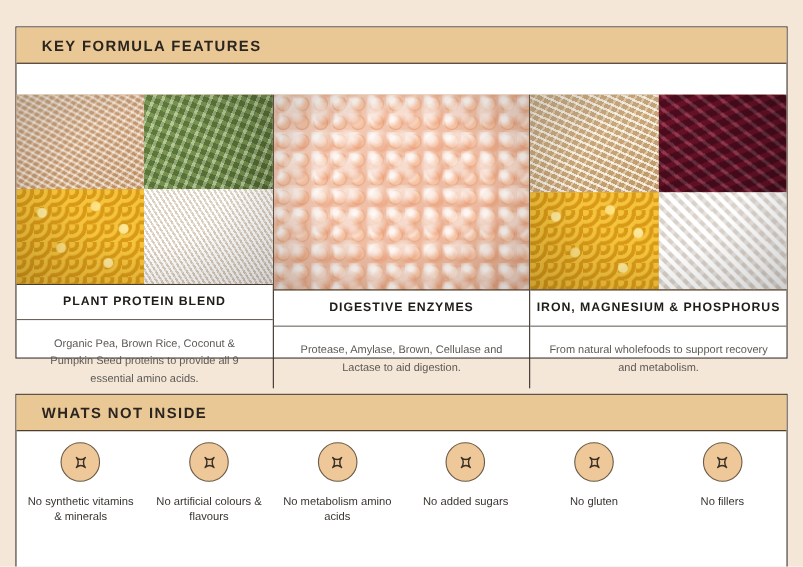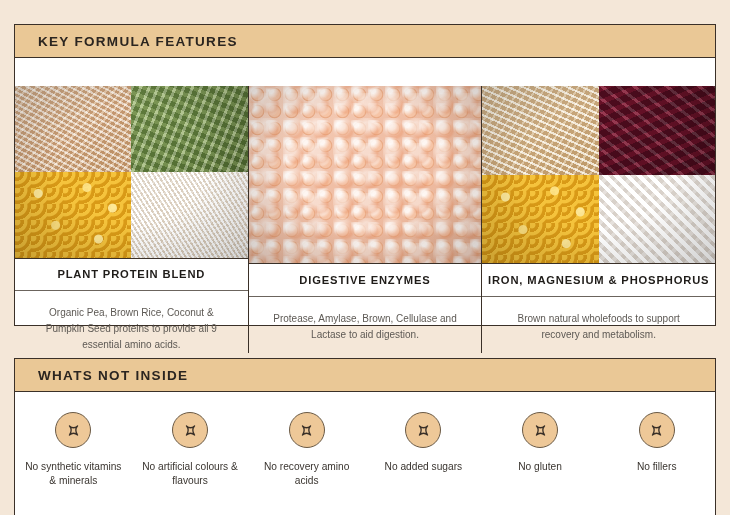--- a/index.html
+++ b/index.html
@@ -201,21 +201,21 @@
   #exclusions-panel {
     left: 14px;
     top: 358px;
     width: 702px;
     height: 188px;
   }
   .exclusions-body {
     display: flex;
     height: 110px;
     align-items: flex-start;
-    padding-top: 20px;
+    padding-top: 10px;
     box-sizing: border-box;
   }
   .exclusion-item {
     flex: 1 1 0;
     display: flex;
     flex-direction: column;
     align-items: center;
     min-width: 0;
   }
   .excl-circle {
@@ -286,21 +286,21 @@
           <div class="quad q-tl art-oats"></div>
           <div class="quad q-tr art-dulse"></div>
           <div class="quad q-bl art-peas"></div>
           <div class="quad q-br art-salt"></div>
           <div class="photo-shade"></div>
         </div>
         <div class="feature-title-cell">
           <span class="t">IRON, MAGNESIUM &amp; PHOSPHORUS</span>
         </div>
         <div class="feature-desc-cell">
-          <span class="d">Brown natural wholefoods to support recovery and metabolism.</span>
+          <span class="d">From natural wholefoods to support recovery and metabolism.</span>
         </div>
       </div>
 
     </div>
   </section>
 
   <section class="panel" id="exclusions-panel">
 
     <div class="panel-header">
       <span class="title">WHATS NOT INSIDE</span>
@@ -325,21 +325,21 @@
         </div>
         <div class="excl-label">No artificial colours &amp; flavours</div>
       </div>
 
       <div class="exclusion-item">
         <div class="excl-circle">
           <svg width="17" height="17" viewBox="0 0 20 20" aria-hidden="true">
             <path d="M5.2 4.6 Q10 9 14.8 4.6 Q10.6 9.3 14.8 15.4 Q10 11 5.2 15.4 Q9.4 9.3 5.2 4.6 Z" fill="none" stroke="#3a3028" stroke-width="1.5" stroke-linejoin="round"></path>
           </svg>
         </div>
-        <div class="excl-label">No recovery amino acids</div>
+        <div class="excl-label">No metabolism amino acids</div>
       </div>
 
       <div class="exclusion-item">
         <div class="excl-circle">
           <svg width="17" height="17" viewBox="0 0 20 20" aria-hidden="true">
             <path d="M5.2 4.6 Q10 9 14.8 4.6 Q10.6 9.3 14.8 15.4 Q10 11 5.2 15.4 Q9.4 9.3 5.2 4.6 Z" fill="none" stroke="#3a3028" stroke-width="1.5" stroke-linejoin="round"></path>
           </svg>
         </div>
         <div class="excl-label">No added sugars</div>
       </div>

